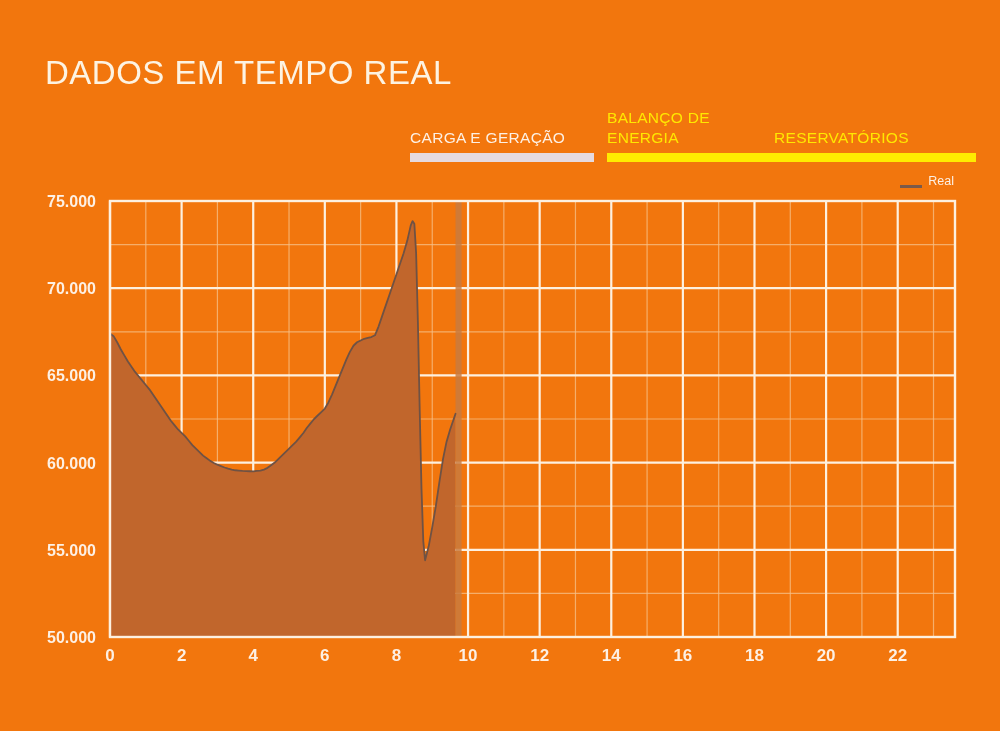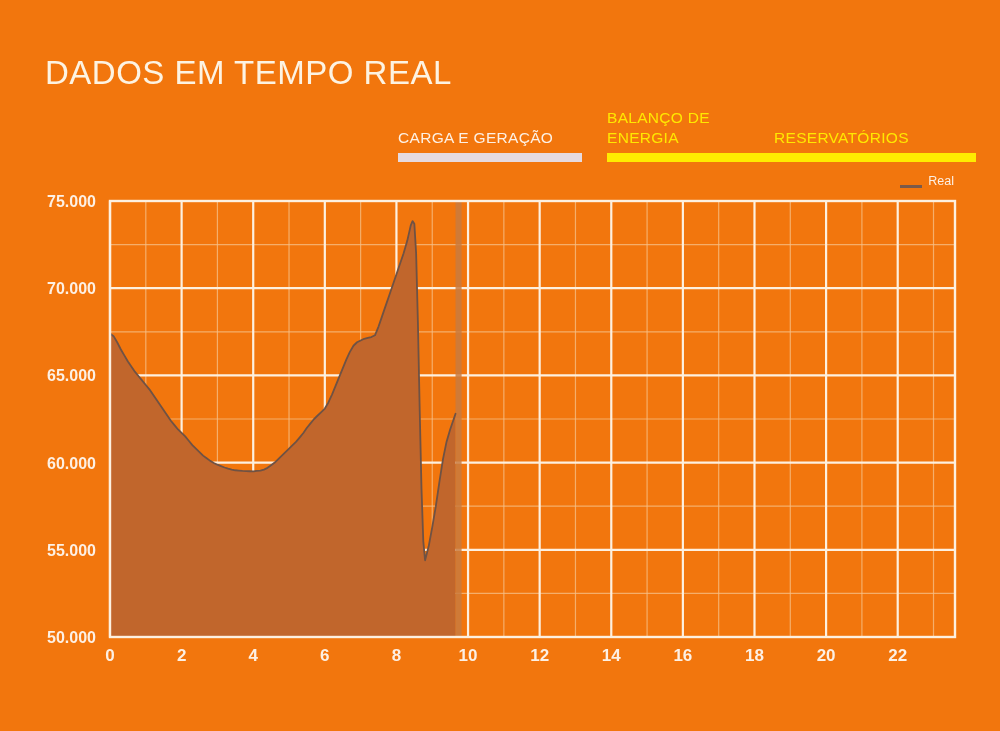--- a/index.html
+++ b/index.html
@@ -49,21 +49,21 @@
     letter-spacing: 0.3px;
     white-space: pre-line;
   }
   .tab-underline {
     position: absolute;
     bottom: 0;
     left: 0;
     height: 9px;
     width: 100%;
   }
-  #tab-carga-geracao      { left: 0px;   width: 184px; }
+  #tab-carga-geracao      { left: 12px;   width: 184px; }
   #tab-balanco-energia    { left: 190px; width: 180px; margin-left: 19px; }
   #tab-reservatorios      { left: 376px; width: 202px; }
 
   #tab-carga-geracao .tab-label   { color: #fdf0e4; }
   #tab-balanco-energia .tab-label { color: #ffe800; }
   #tab-reservatorios .tab-label   { color: #ffe800; }
 
   #tab-carga-geracao .tab-underline   { background: #e6dadf; }
   #tab-balanco-energia .tab-underline { background: #ffec00; }
   #tab-reservatorios .tab-underline   { background: #ffec00; }

